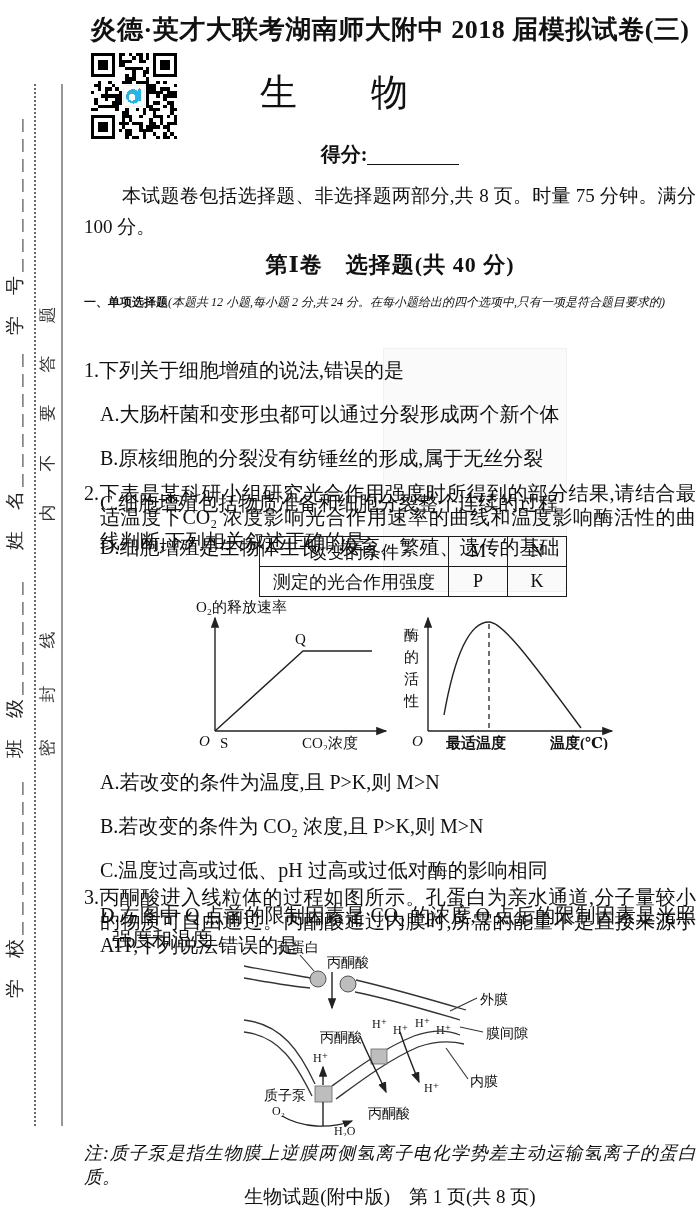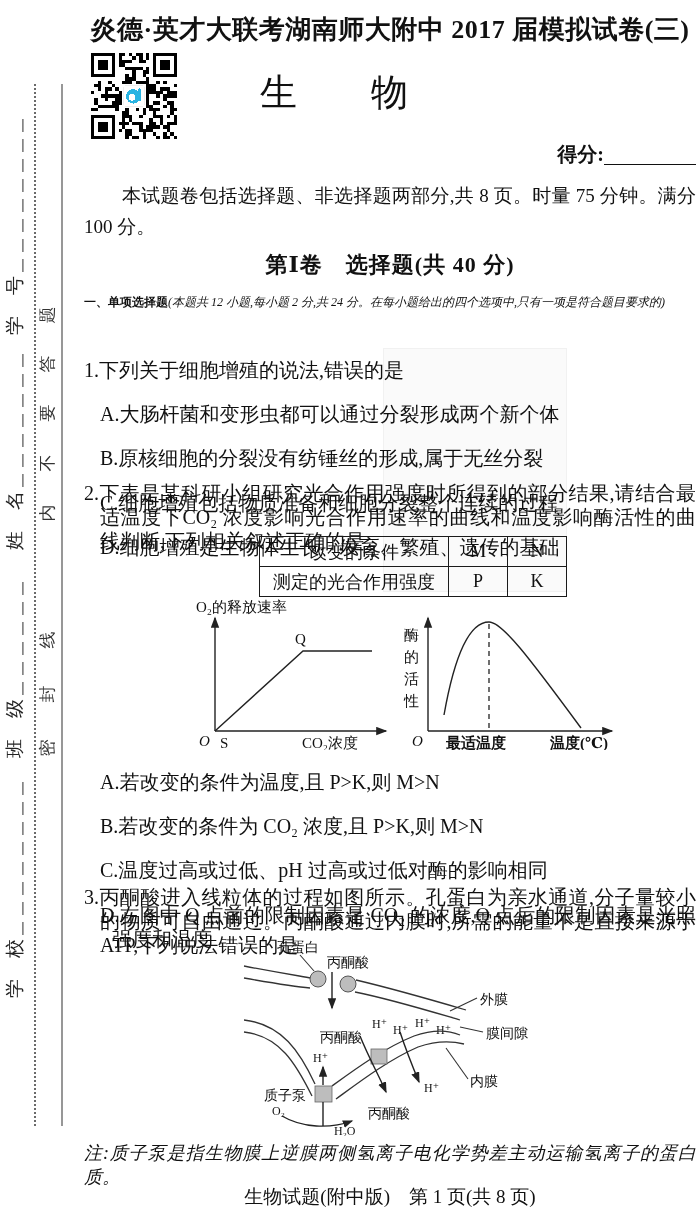--- a/index.html
+++ b/index.html
@@ -3,21 +3,21 @@
 <meta charset="utf-8">
 <style>
   html,body{margin:0;padding:0;background:#e8e8e8;}
   .page{position:relative;width:700px;height:1217px;background:#ffffff;overflow:hidden;
         font-family:"Liberation Serif","DejaVu Serif",serif;color:#111;}
   .abs{position:absolute;}
   .blk{position:absolute;left:84px;width:612px;}
   
   .exam-title{top:12px;font-size:26px;font-weight:bold;text-align:center;letter-spacing:0.5px;white-space:nowrap;}
   .subject{top:68px;left:84px;width:500px;text-align:center;font-size:37px;font-weight:normal;white-space:pre;}
-  .score-line{top:141px;text-align:right;font-size:20px;font-weight:bold;}
+  .score-line{top:141px;text-align:center;font-size:20px;font-weight:bold;}
   .score-blank{display:inline-block;width:92px;height:22px;border-bottom:1.6px solid #111;vertical-align:-4px;}
   .intro{top:180px;font-size:19px;line-height:31px;text-align:justify;text-indent:2em;}
   .sec1{top:250px;font-size:22px;font-weight:bold;text-align:center;letter-spacing:1px;}
   .part1{top:291px;font-size:12px;line-height:23.5px;text-align:justify;}
   .part1 .b{font-weight:bold;}
   .part1 .kai{font-style:italic;}
   
   .q{font-size:20px;line-height:24.2px;text-align:justify;}
   .q .stem{padding-left:16px;text-indent:-16px;}
   .q .opt{padding-left:28px;text-indent:-12px;}
@@ -88,21 +88,21 @@
   <div class="vwrap vseal" style="left:47px;top:640px;">
       <span>线</span>
     </div>
   <div class="vwrap vseal" style="left:47px;top:694px;">
       <span>封</span>
     </div>
   <div class="vwrap vseal" style="left:47px;top:748px;">
       <span>密</span>
     </div>
 
-  <div class="blk exam-title">炎德·英才大联考湖南师大附中 2017 届模拟试卷(三)</div>
+  <div class="blk exam-title">炎德·英才大联考湖南师大附中 2018 届模拟试卷(三)</div>
 
   <svg class="abs qr" viewBox="0 0 25 25" shape-rendering="crispEdges">
     <g fill="#000">
       <rect x="0" y="0" width="7" height="7"></rect>
         <rect x="18" y="0" width="7" height="7"></rect>
         <rect x="0" y="18" width="7" height="7"></rect>
     </g>
     <g fill="#fff">
       <rect x="1" y="1" width="5" height="5"></rect>
         <rect x="19" y="1" width="5" height="5"></rect>

